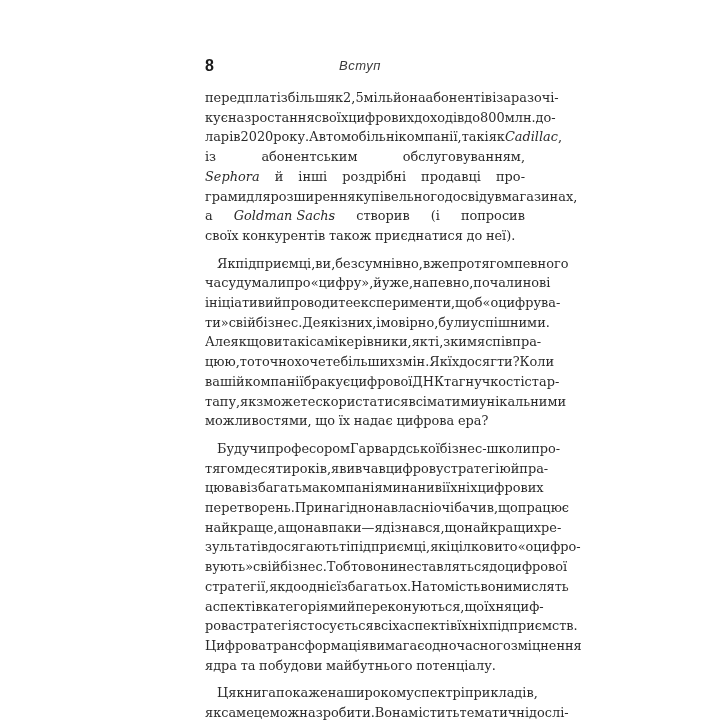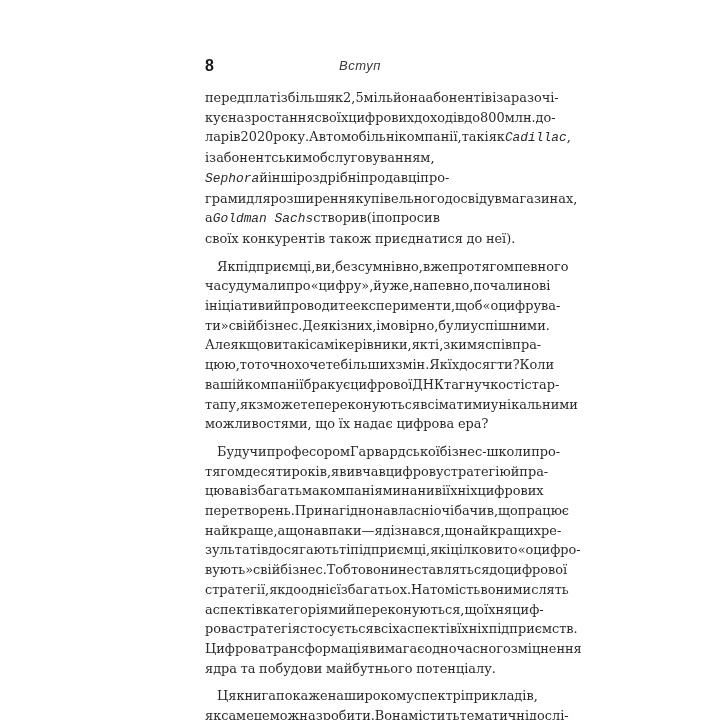--- a/index.html
+++ b/index.html
@@ -4,22 +4,22 @@
 <style>
   html, body { margin: 0; padding: 0; background: #ffffff; }
   body { width: 720px; height: 720px; position: relative; overflow: hidden; }
   .page { position: absolute; left: 0; top: 0; width: 720px; height: 720px; background: #ffffff; }
   .header { position: absolute; top: 57px; left: 0; width: 720px; height: 22px; }
   .page-number { position: absolute; left: 205px; top: 0; font-family: "Liberation Sans", sans-serif; font-weight: bold; font-size: 16px; color: #1a1a1a; }
   .running-head { position: absolute; left: 0; width: 720px; top: 1px; text-align: center; font-family: "Liberation Sans", sans-serif; font-style: italic; font-size: 13px; letter-spacing: 0.5px; color: #3a3a3a; }
   .body-text { position: absolute; left: 205px; top: 88px; width: 320px; font-family: "DejaVu Serif", "Liberation Serif", serif; font-size: 12.9px; line-height: 19.7px; color: #2a2a2a; }
   .para { margin: 0; text-align: justify; }
   .para + .para { margin-top: 8px; }
-  .it { font-style: italic; font-family: Liberation Mono, monospace; }
-  .jline { display: flex; justify-content: flex-start; white-space: nowrap; }
+  .it { font-style: italic; }
+  .jline { display: flex; justify-content: space-between; white-space: nowrap; }
   .jline.first-ind { padding-left: 12px; }
   .jline.last { justify-content: flex-start; }
   .jline.last span + span { margin-left: 0.28em; }
 </style>
 </head>
 <body>
 
 <div class="page">
   <div class="header">
     <span class="page-number">8</span>
@@ -173,21 +173,21 @@
           <span>цифрової</span>
           <span>ДНК</span>
           <span>та</span>
           <span>гнучкості</span>
           <span>стар-</span>
         </div>
         <div class="jline">
           <span>тапу,</span>
           <span>як</span>
           <span>зможете</span>
-          <span>переконуються</span>
+          <span>скористатися</span>
           <span>всіма</span>
           <span>тими</span>
           <span>унікальними</span>
         </div>
         <div class="jline last">
           <span>можливостями,</span>
           <span>що</span>
           <span>їх</span>
           <span>надає</span>
           <span>цифрова</span>

